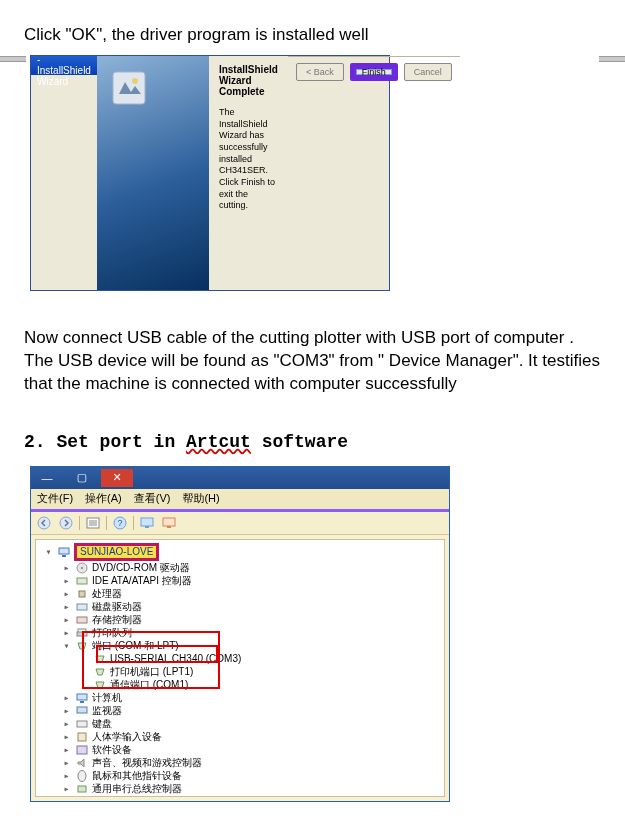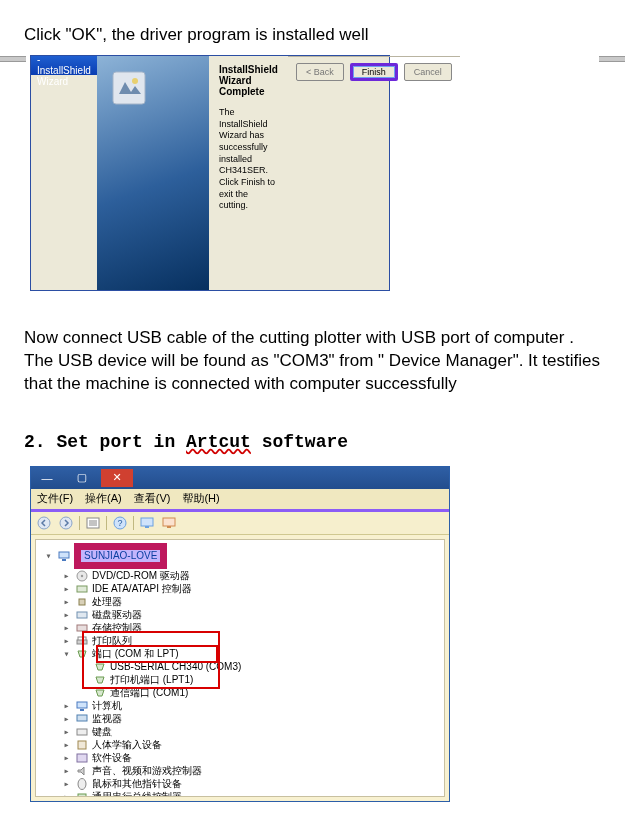--- a/index.html
+++ b/index.html
@@ -122,21 +122,21 @@
     background: #ece9d8;
     border-radius: 2px;
     padding: 0 0;
     color: #777;
     display: inline-flex;
     align-items: center;
     justify-content: center;
   }
   .inst-btn.active {
     color: #000;
-    border: 3px solid #6d28d9;
+    border: 6px solid #6d28d9;
     box-shadow: inset 0 0 0 1px #6fa0f0;
   }
 
   
   .dm-win {
     width: 420px;
     height: 336px;
     border: 1px solid #2b5ea8;
     box-sizing: border-box;
     display: flex;
@@ -235,22 +235,22 @@
     font-size: 10px;
   }
   .dm-tree .exp.blank { color: transparent; }
   .ico {
     width: 13px; height: 13px;
     display: inline-flex;
     align-items: center;
     justify-content: center;
   }
   .root-label {
-    background: #c4b5fd;
-    border: 7px solid #be185d;
+    background: #fde047;
+    border: 3px solid #be185d;
     padding: 0 3px;
     color: #0a3fa0;
   }
   .redbox {
     position: absolute;
     border: 2px solid #d80000;
     pointer-events: none;
   }
   .redbox.outer { left: 58px; width: 134px; }
   .redbox.inner { left: 72px; width: 118px; }

